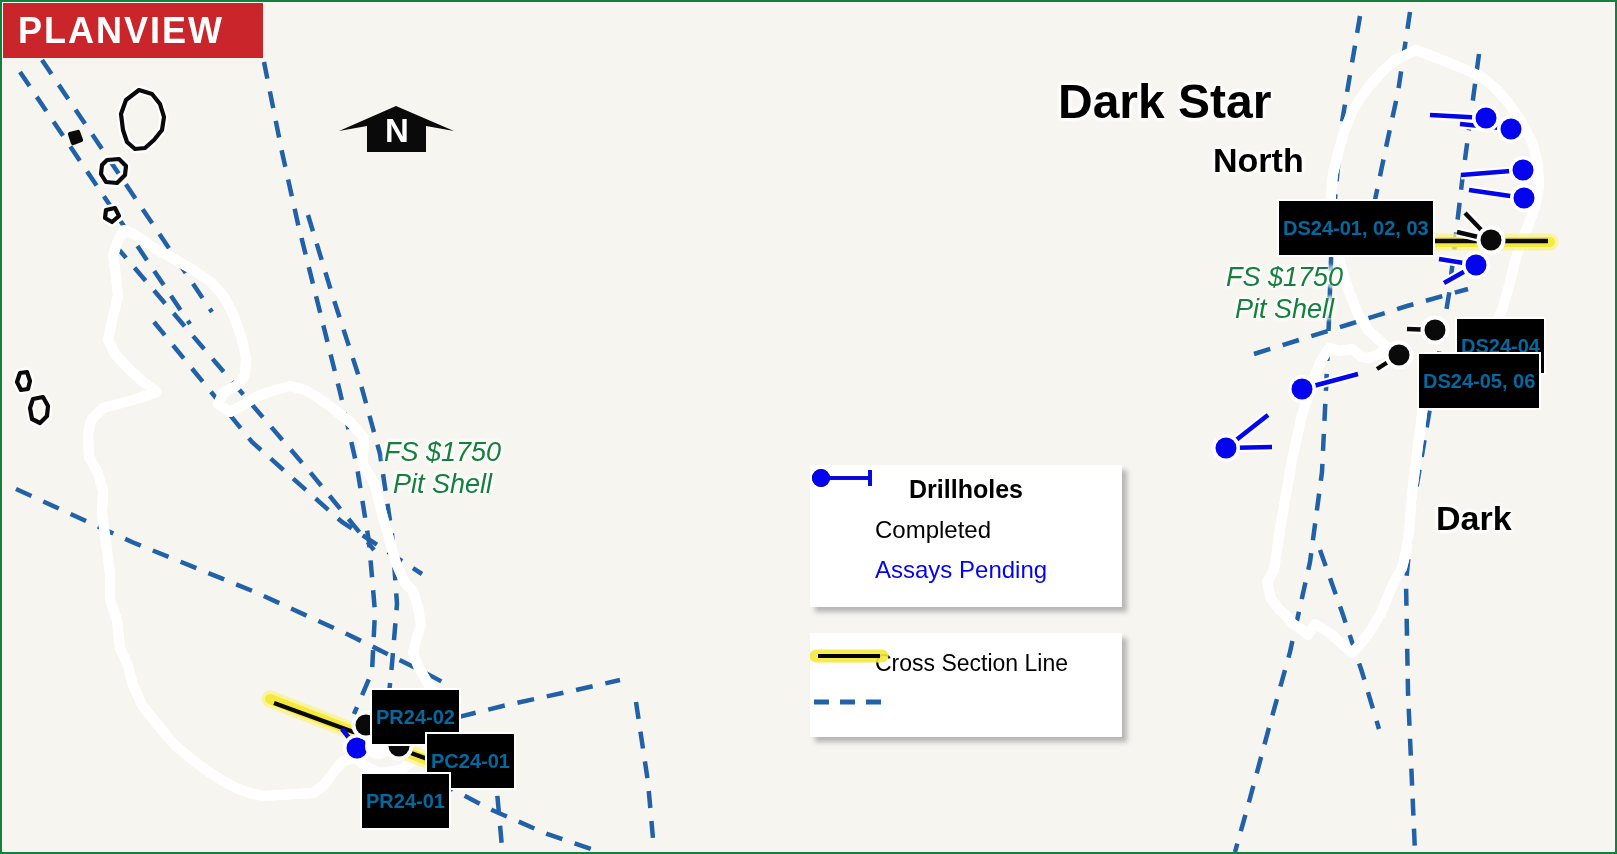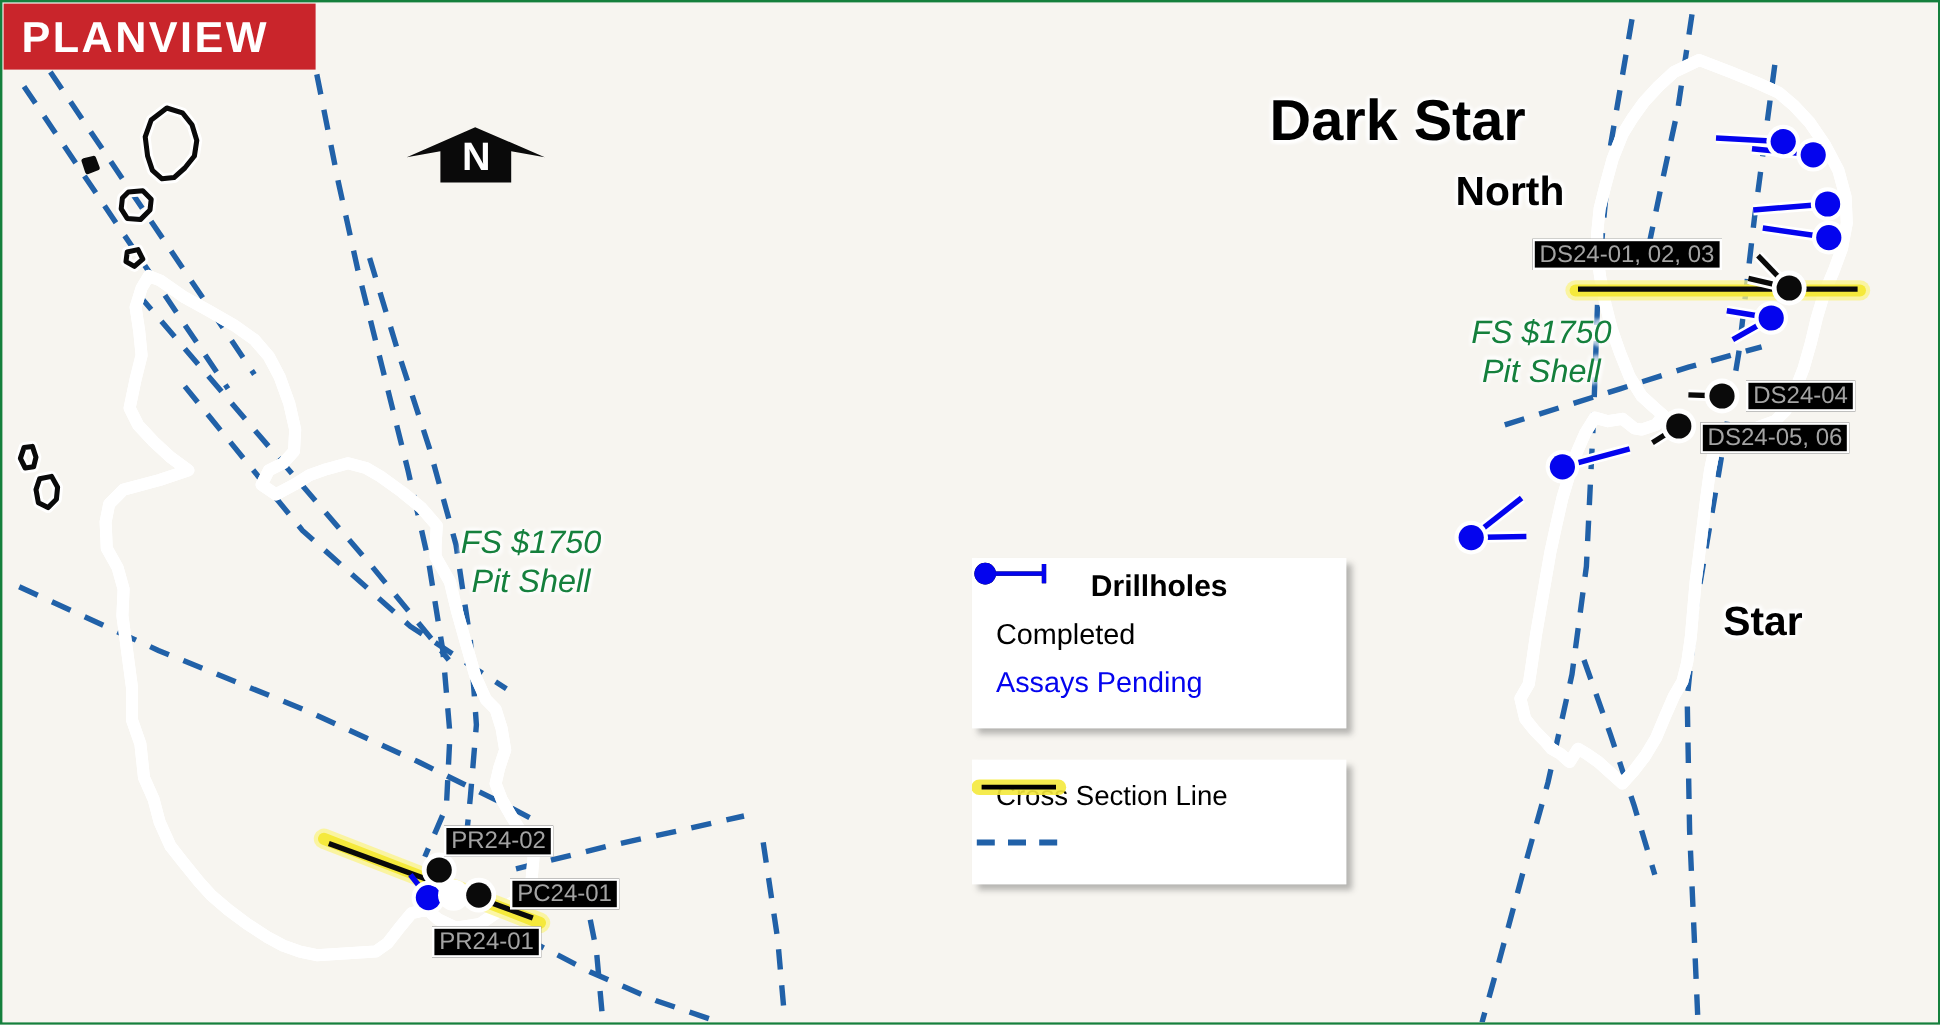--- a/index.html
+++ b/index.html
@@ -29,36 +29,36 @@
   #darkstar-main{left:1434px;top:497px;font-size:34px;}
   .pit-note{
     font-size:27px;font-style:italic;color:#15803d;text-align:center;line-height:1.2;
     text-shadow:-2px -2px 3px #fff,2px -2px 3px #fff,-2px 2px 3px #fff,2px 2px 3px #fff;
     white-space:nowrap;
   }
   #fs-pinion{left:368px;top:434px;width:145px;}
   #fs-darkstar{left:1210px;top:259px;width:145px;}
   
   .dh-label{
-    background:#000;color:#a3a3a3;font-weight:normal;font-size:20px;line-height:22px;
-    padding:0 4px;border:2px solid #fff;white-space:nowrap;
+    background:#000;color:#0369a1;font-weight:bold;font-size:20px;line-height:22px;
+    padding:16px 4px;border:2px solid #fff;white-space:nowrap;
   }
   
   .legend{
     background:#fff;box-shadow:5px 5px 5px rgba(60,60,60,0.35);
   }
   #legend-drillholes{left:808px;top:463px;width:312px;height:142px;}
   #legend-lines{left:808px;top:631px;width:312px;height:104px;}
   .legend-title{
     text-align:center;font-size:25px;font-weight:bold;color:#000;padding-top:10px;
   }
   .legend-row{
     display:flex;align-items:center;gap:12px;padding-left:20px;margin-top:12px;
   }
-  .legend-row .lbl{font-size:24px;color:#000;white-space:nowrap;}
+  .legend-row .lbl{font-size:24px;color:#000;white-space:nowrap;margin-left:45px;}
   .legend-row .lbl.blue{color:#0404EE;}
   #legend-lines .legend-row{margin-top:0;position:absolute;left:0;height:40px;}
   #legend-lines .row1{top:10px;}
   #legend-lines .row2{top:56px;}
   #legend-lines .lbl{font-size:23px;}
   
   #scalebar{
     left:712px;top:777px;width:373px;height:28px;background:#000;
     color:#fff;font-weight:bold;font-size:23px;text-align:center;line-height:28px;
   }
@@ -214,21 +214,21 @@
 
     <polygon points="394,104 452,129 424,124 424,150 365,150 365,124 337,129" fill="#0a0a0a"></polygon>
   </svg>
 
   <div id="badge" class="abs">PLANVIEW</div>
 
   <div id="north-n" class="abs">N</div>
 
   <div id="darkstar-title" class="abs map-title">Dark Star</div>
   <div id="darkstar-north" class="abs map-title">North</div>
-  <div id="darkstar-main" class="abs map-title">Star</div>
+  <div id="darkstar-main" class="abs map-title">Dark</div>
 
   <div id="fs-pinion" class="abs pit-note">
     <div>FS $1750</div>
     <div>Pit Shell</div>
   </div>
   <div id="fs-darkstar" class="abs pit-note">
     <div>FS $1750</div>
     <div>Pit Shell</div>
   </div>
 

